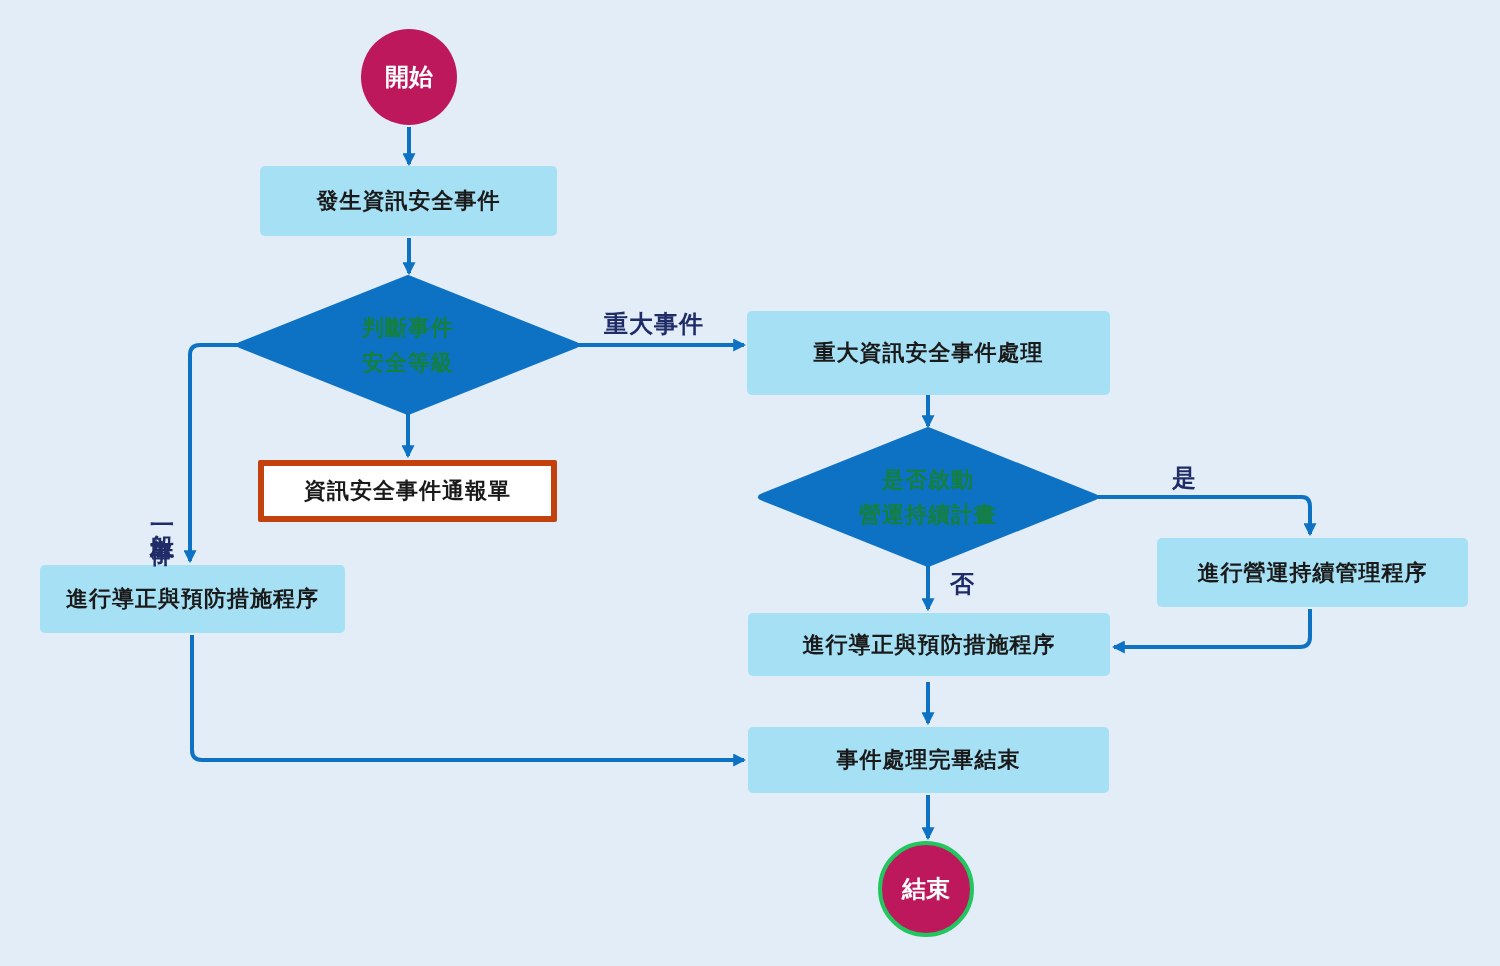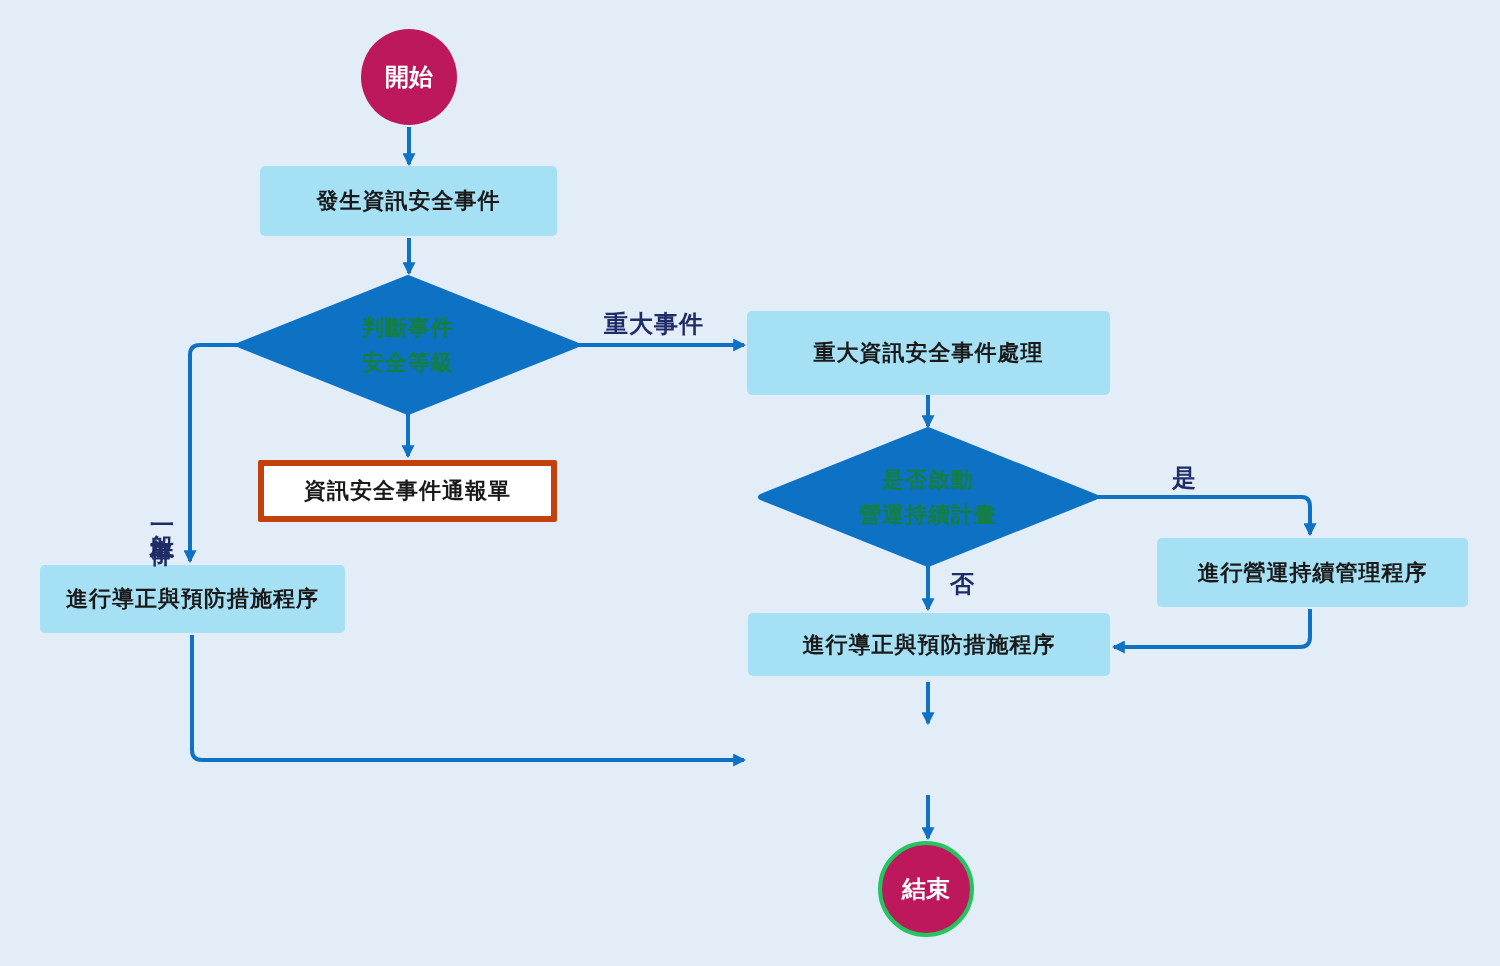--- a/index.html
+++ b/index.html
@@ -139,20 +139,23 @@
 營運持續計畫</div>
 
   <div class="node box" style="left:1157px; top:538px; width:311px; height:69px;">
     <span>進行營運持續管理程序</span>
   </div>
 
   <div class="node box" style="left:748px; top:613px; width:362px; height:63px;">
     <span>進行導正與預防措施程序</span>
   </div>
 
+  <div class="node box" style="left:748px; top:727px; width:361px; height:66px;">
+    <span>事件處理完畢結束</span>
+  </div>
 
   <div class="node terminal end" style="left:878px; top:841px; width:96px; height:96px;">
     <span>結束</span>
   </div>
 
   <div class="edge-label" style="left:604px; top:308px;">重大事件</div>
   <div class="edge-label vertical" style="left:146px; top:418px; height:110px;">一般事件</div>
   <div class="edge-label" style="left:1172px; top:462px;">是</div>
   <div class="edge-label" style="left:950px; top:568px;">否</div>
 

